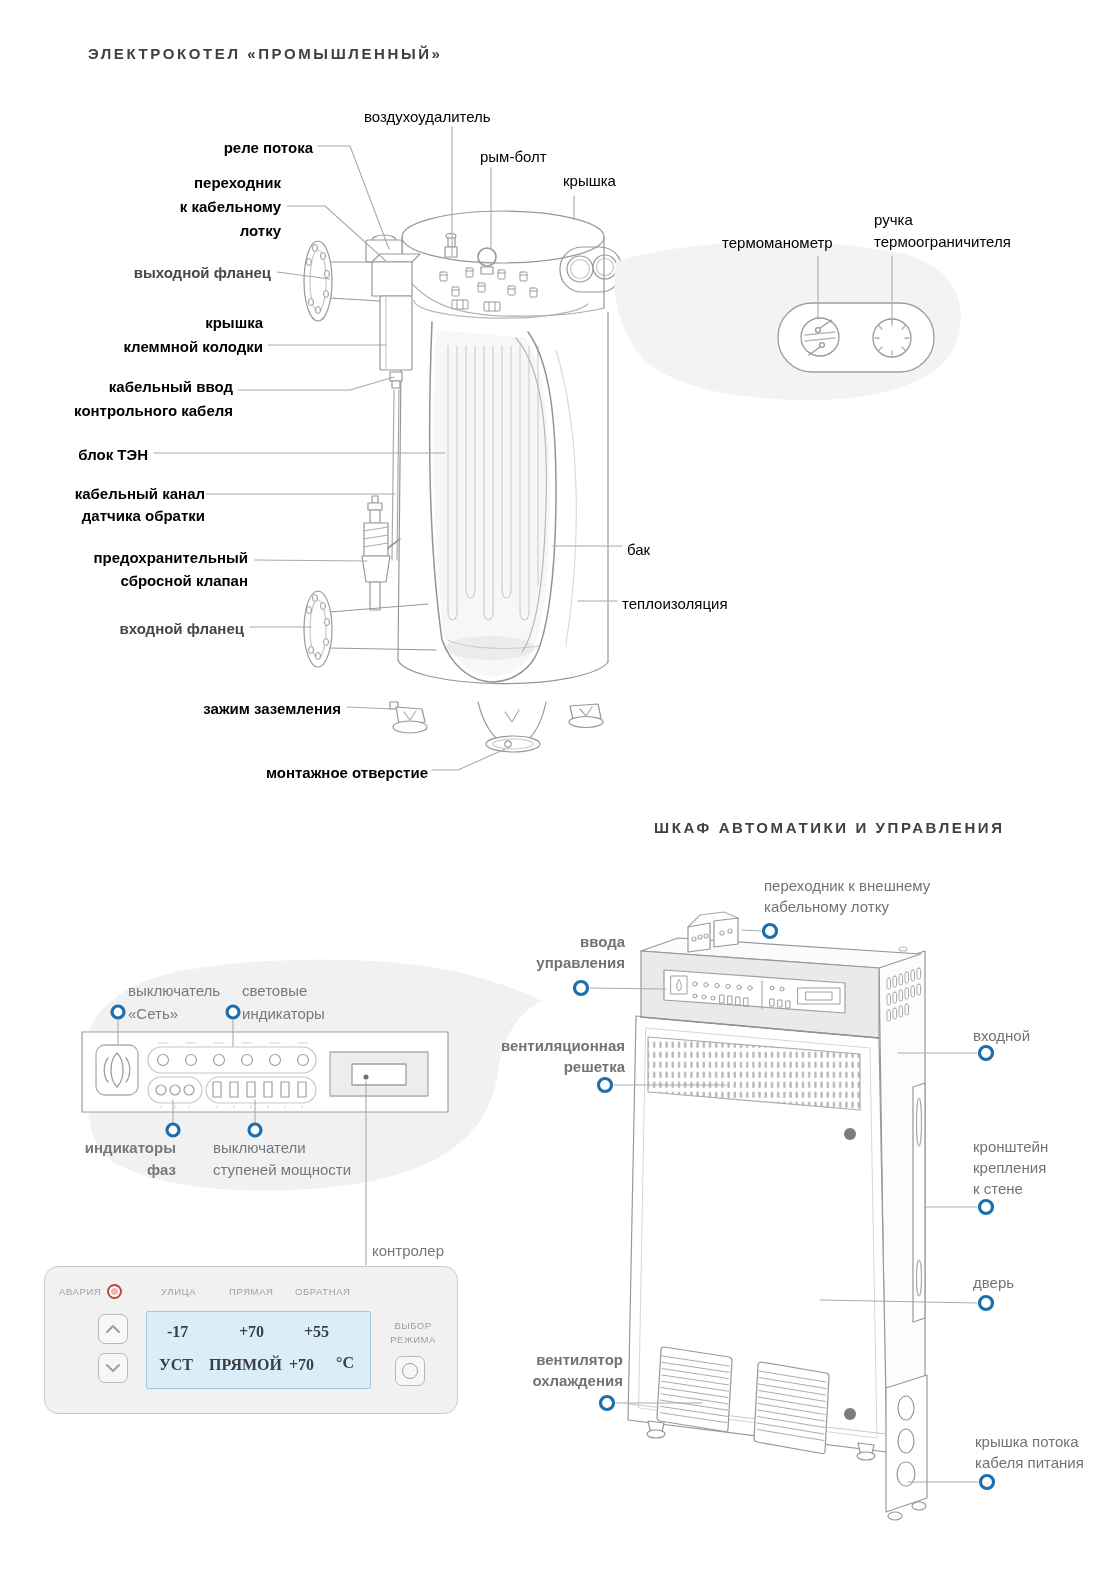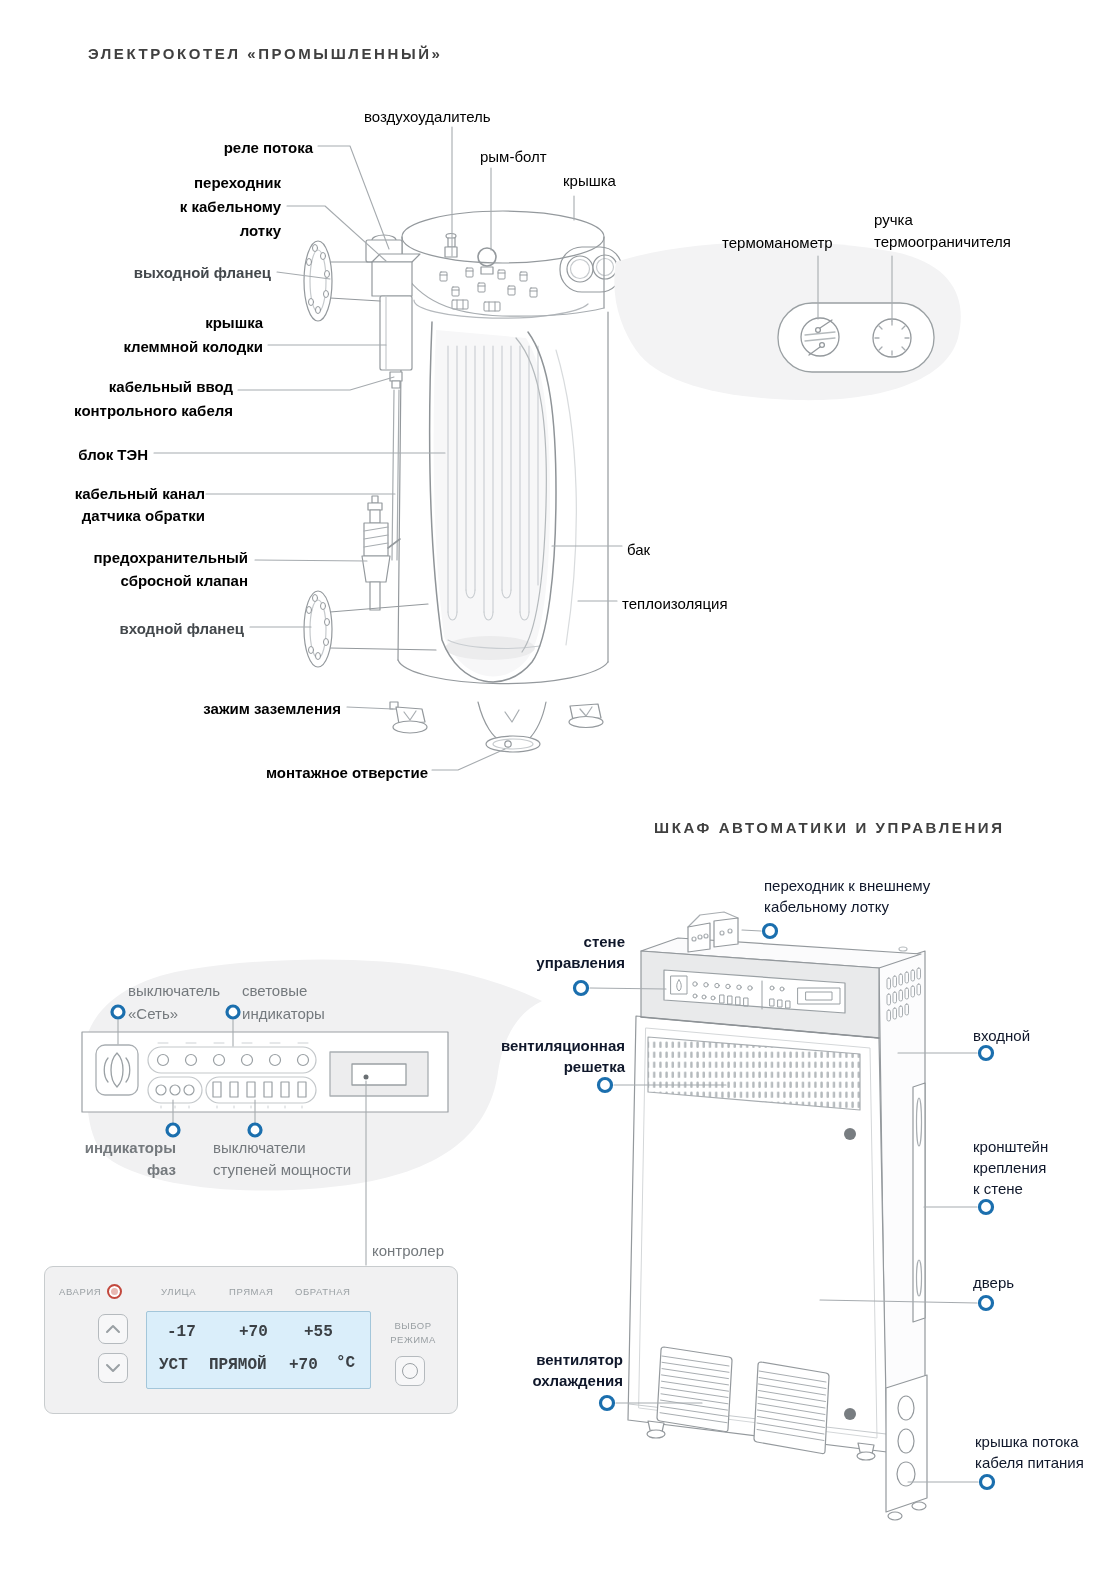--- a/index.html
+++ b/index.html
@@ -1,32 +1,32 @@
 <!DOCTYPE html>
 <html><head>
 <meta charset="utf-8">
 <style>
   html,body{margin:0;padding:0;background:#ffffff;}
   #stage{position:relative;width:1104px;height:1572px;background:#ffffff;overflow:hidden;
          font-family:"Liberation Sans",sans-serif;}
   #art{position:absolute;left:0;top:0;}
   .ttl{position:absolute;font-size:15px;font-weight:700;letter-spacing:2.6px;color:#404040;white-space:nowrap;}
   .lbl{position:absolute;font-size:15px;line-height:24px;color:#000000;white-space:pre-line;}
-  .lbl2{position:absolute;font-size:15px;line-height:21px;color:#0f172a;white-space:pre-line;}
+  .lbl2{position:absolute;font-size:15px;line-height:21px;color:#737373;white-space:pre-line;}
   .lblb{position:absolute;font-size:15px;line-height:23px;color:#74797d;white-space:pre-line;}
   .bold{font-weight:700;color:#43484c;}
   .ra{text-align:right;font-weight:bold;}
   
   #ctrl{position:absolute;left:44px;top:1266px;width:412px;height:146px;background:#f1f1f2;
-        border:1px solid #c8ccce;border-radius:9px;}
+        border:1px solid #c8ccce;border-radius:14px;}
   .cp-cap{position:absolute;font-size:9.5px;letter-spacing:.6px;color:#9aa0a4;white-space:nowrap;}
   .cp-btn{position:absolute;width:28px;height:28px;border:1.5px solid #b5babe;border-radius:7px;background:#f7f7f8;}
   #lcd{position:absolute;left:101px;top:44px;width:223px;height:76px;background:#daeefa;
        border:1px solid #a3c6da;border-radius:2px;}
-  .lcd-t{position:absolute;font-family:Liberation Mono, monospace;font-weight:700;font-size:16px;color:#3b4045;white-space:nowrap;}
+  .lcd-t{position:absolute;font-family:Liberation Serif, serif;font-weight:700;font-size:16px;color:#3b4045;white-space:nowrap;}
   .cp-mode{position:absolute;left:336px;top:52px;width:64px;font-size:9.5px;letter-spacing:.5px;color:#9aa0a4;
            text-align:center;white-space:pre-line;line-height:14px;}
   .led{position:absolute;left:62px;top:17px;width:11px;height:11px;border-radius:50%;
        border:2px solid #c2483d;background:#e8b8b2;box-shadow:inset 0 0 0 2px #fff;}
   .mode-ring{position:absolute;left:5.5px;top:5.5px;width:14px;height:14px;border:1.5px solid #9aa0a4;border-radius:50%;}
 </style>
 </head>
 <body>
 
 <div id="stage">
@@ -433,21 +433,21 @@
 <div class="lbl" style="left:480px;top:145px">рым-болт</div>
 <div class="lbl" style="left:563px;top:169px">крышка</div>
 <div class="lbl" style="left:627px;top:538px">бак</div>
 <div class="lbl" style="left:622px;top:592px">теплоизоляция</div>
 <div class="lbl" style="left:722px;top:231px">термоманометр</div>
 <div class="lbl" style="left:874px;top:209px;line-height:22px">ручка
 термоограничителя</div>
 
 <div class="lbl2" style="left:764px;top:875px">переходник к внешнему
 кабельному лотку</div>
-<div class="lbl2 ra" style="right:479px;top:931px">стене
+<div class="lbl2 ra" style="right:479px;top:931px">ввода
 управления</div>
 <div class="lbl2 ra" style="right:479px;top:1035px">вентиляционная
 решетка</div>
 <div class="lbl2" style="left:973px;top:1025px">входной</div>
 <div class="lbl2" style="left:973px;top:1136px">кронштейн
 крепления
 к стене</div>
 <div class="lbl2" style="left:973px;top:1272px">дверь</div>
 <div class="lbl2 ra" style="right:481px;top:1349px">вентилятор
 охлаждения</div>

